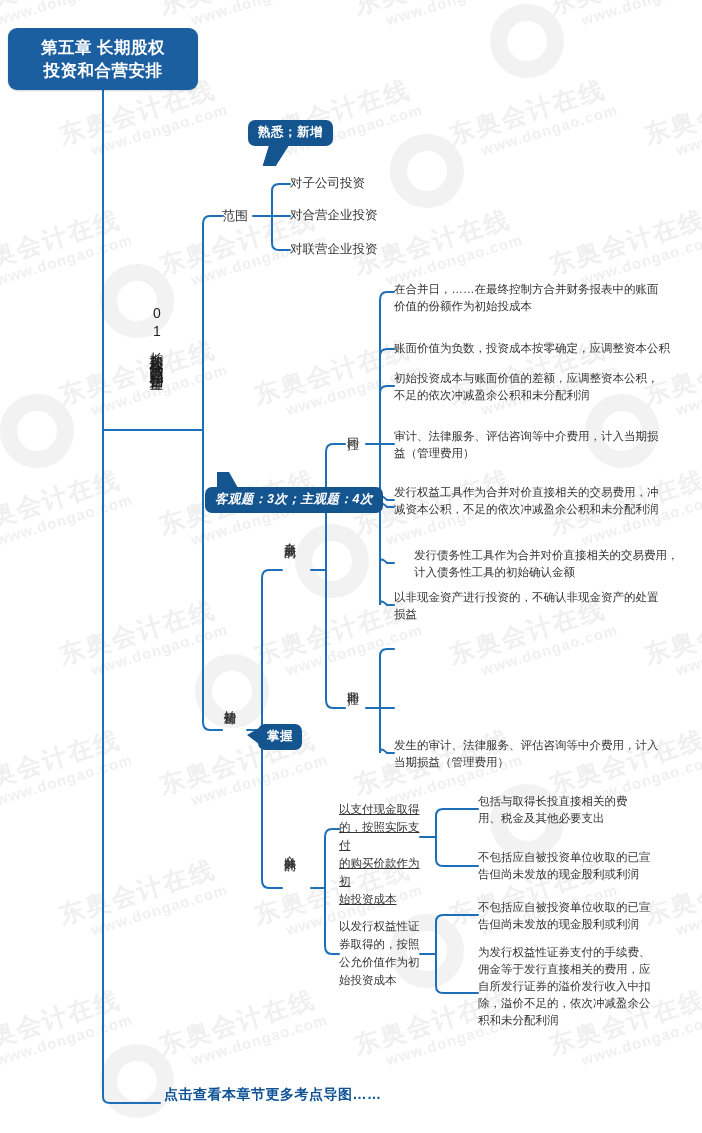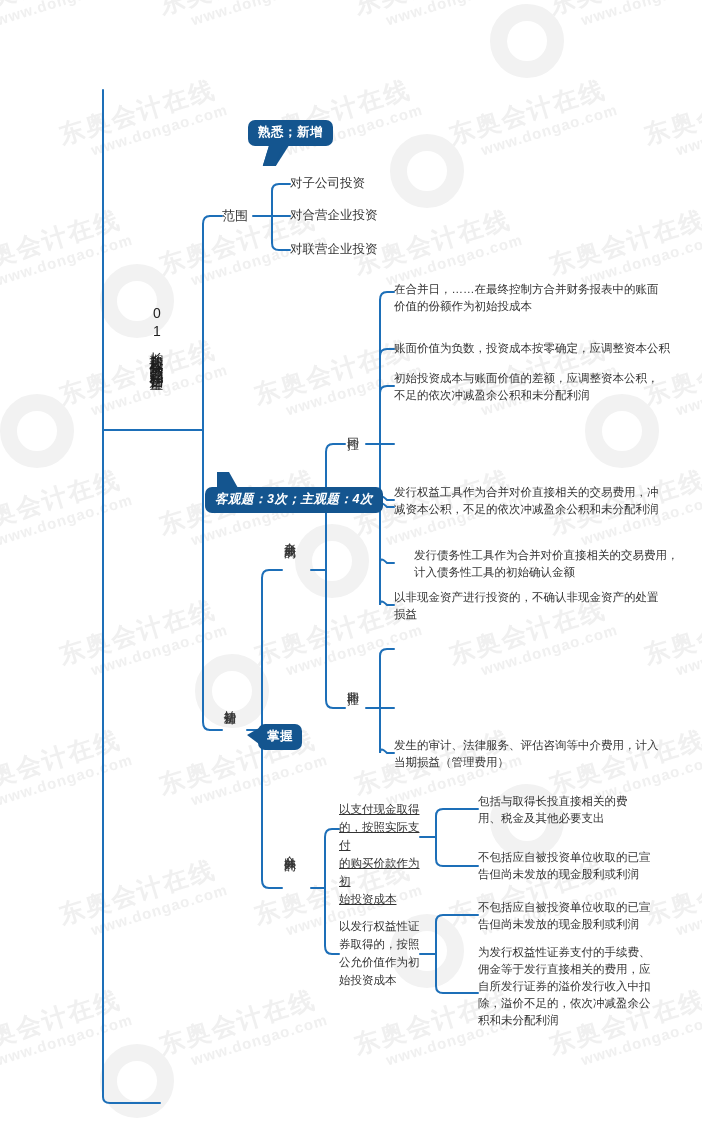--- a/index.html
+++ b/index.html
@@ -311,20 +311,24 @@
       <path d="M420,837 L436,837"></path>
       <path d="M436,837 L436,816 Q436,809 443,809 L478,809"></path>
       <path d="M436,837 L436,859 Q436,866 443,866 L478,866"></path>
 
       <path d="M420,954 L436,954"></path>
       <path d="M436,954 L436,922 Q436,915 443,915 L478,915"></path>
       <path d="M436,954 L436,986 Q436,993 443,993 L478,993"></path>
     </g>
   </svg>
 
+  <div id="title-box">
+    <div class="t">第五章 长期股权
+投资和合营安排</div>
+  </div>
 
   <div class="badge" id="badge-familiar">
     <span>熟悉；新增</span>
     <i class="tail"></i>
   </div>
 
   <div class="badge" id="badge-freq">
     <span>客观题：3次；主观题：4次</span>
     <i class="tail"></i>
   </div>
@@ -366,20 +370,24 @@
   <div class="node" style="left:394px;top:281px;width:300px;">
     <div class="txt">在合并日，……在最终控制方合并财务报表中的账面
 价值的份额作为初始投成本</div>
   </div>
   <div class="node" style="left:394px;top:340px;width:300px;">
     <div class="txt">账面价值为负数，投资成本按零确定，应调整资本公积</div>
   </div>
   <div class="node" style="left:394px;top:370px;width:300px;">
     <div class="txt">初始投资成本与账面价值的差额，应调整资本公积，
 不足的依次冲减盈余公积和未分配利润</div>
+  </div>
+  <div class="node" style="left:394px;top:428px;width:300px;">
+    <div class="txt">审计、法律服务、评估咨询等中介费用，计入当期损
+益（管理费用）</div>
   </div>
   <div class="node" style="left:394px;top:484px;width:300px;">
     <div class="txt">发行权益工具作为合并对价直接相关的交易费用，冲
 减资本公积，不足的依次冲减盈余公积和未分配利润</div>
   </div>
   <div class="node" style="left:414px;top:547px;width:300px;">
     <div class="txt">发行债务性工具作为合并对价直接相关的交易费用，
 计入债务性工具的初始确认金额</div>
   </div>
   <div class="node" style="left:394px;top:589px;width:300px;">
@@ -426,14 +434,15 @@
 告但尚未发放的现金股利或利润</div>
   </div>
   <div class="node" style="left:478px;top:944px;width:220px;">
     <div class="txt">为发行权益性证券支付的手续费、
 佣金等于发行直接相关的费用，应
 自所发行证券的溢价发行收入中扣
 除，溢价不足的，依次冲减盈余公
 积和未分配利润</div>
   </div>
 
+  <div id="bottom-link">点击查看本章节更多考点导图……</div>
 
 </div>
 
 </body></html>

